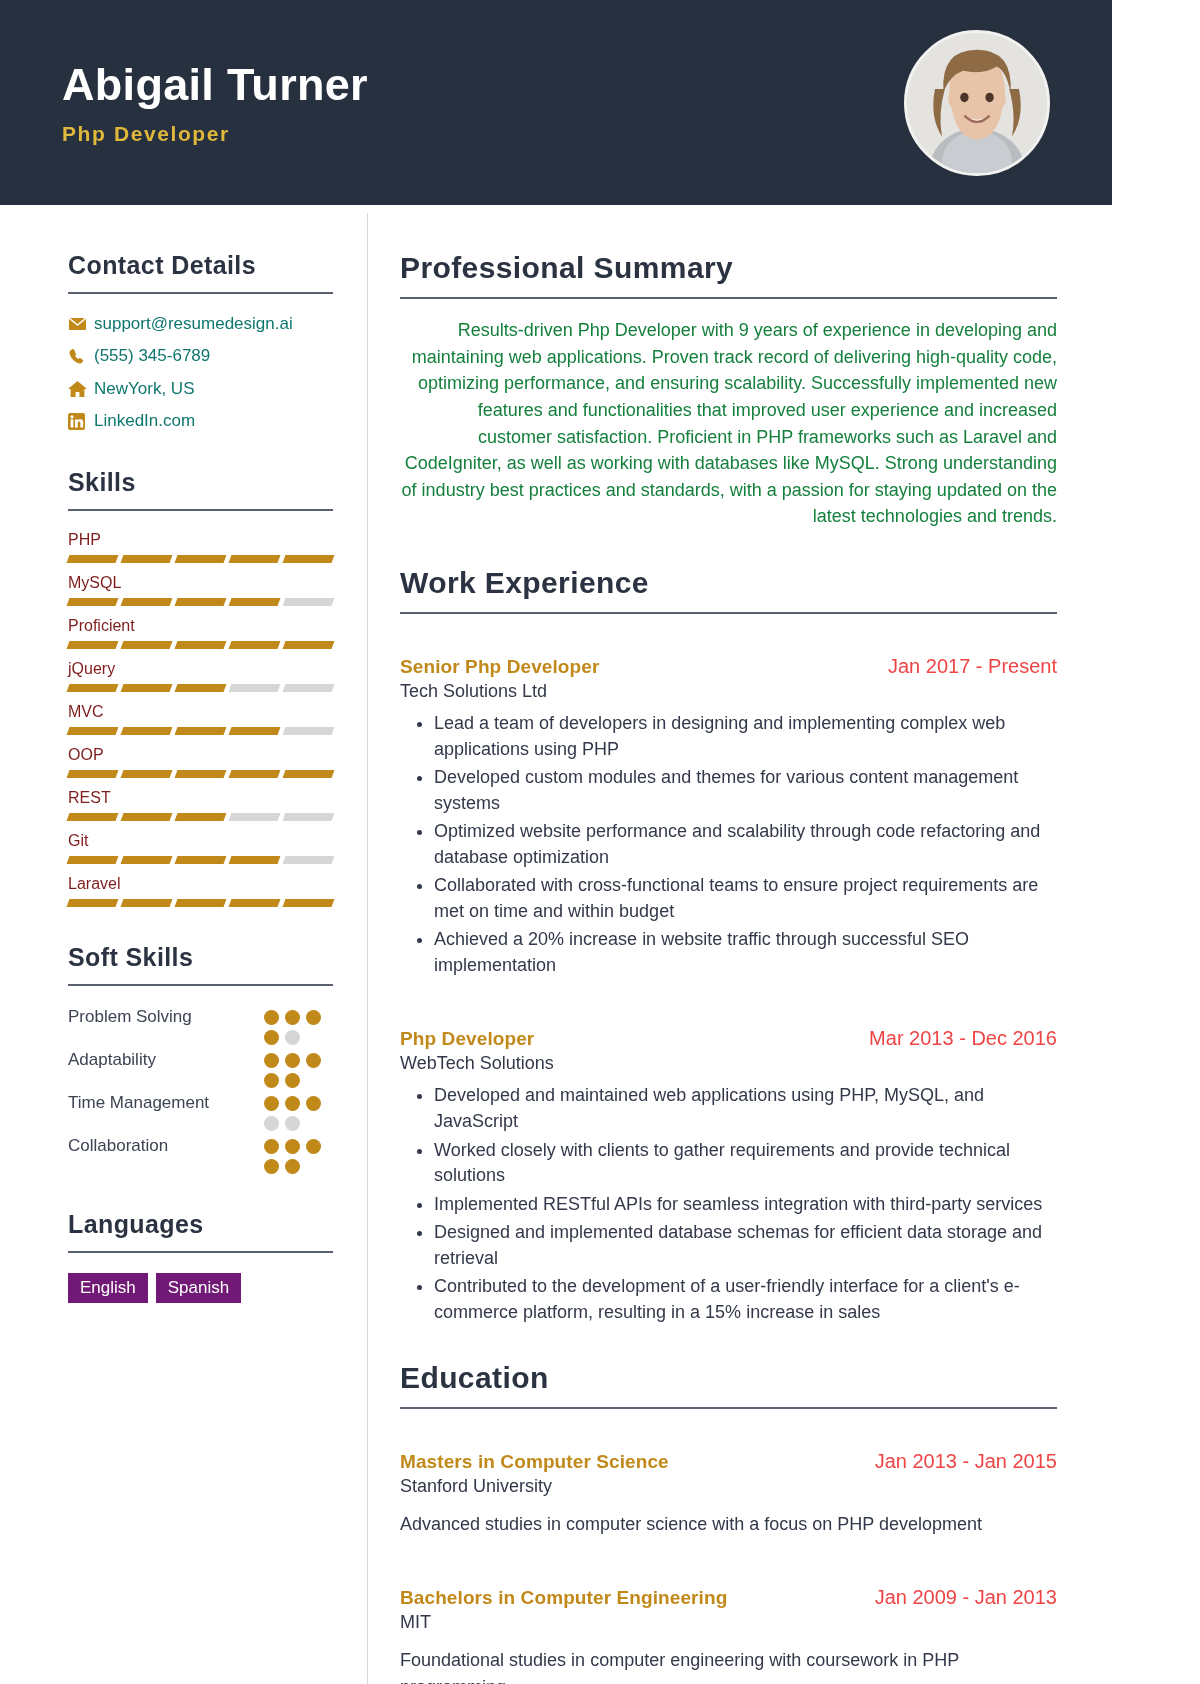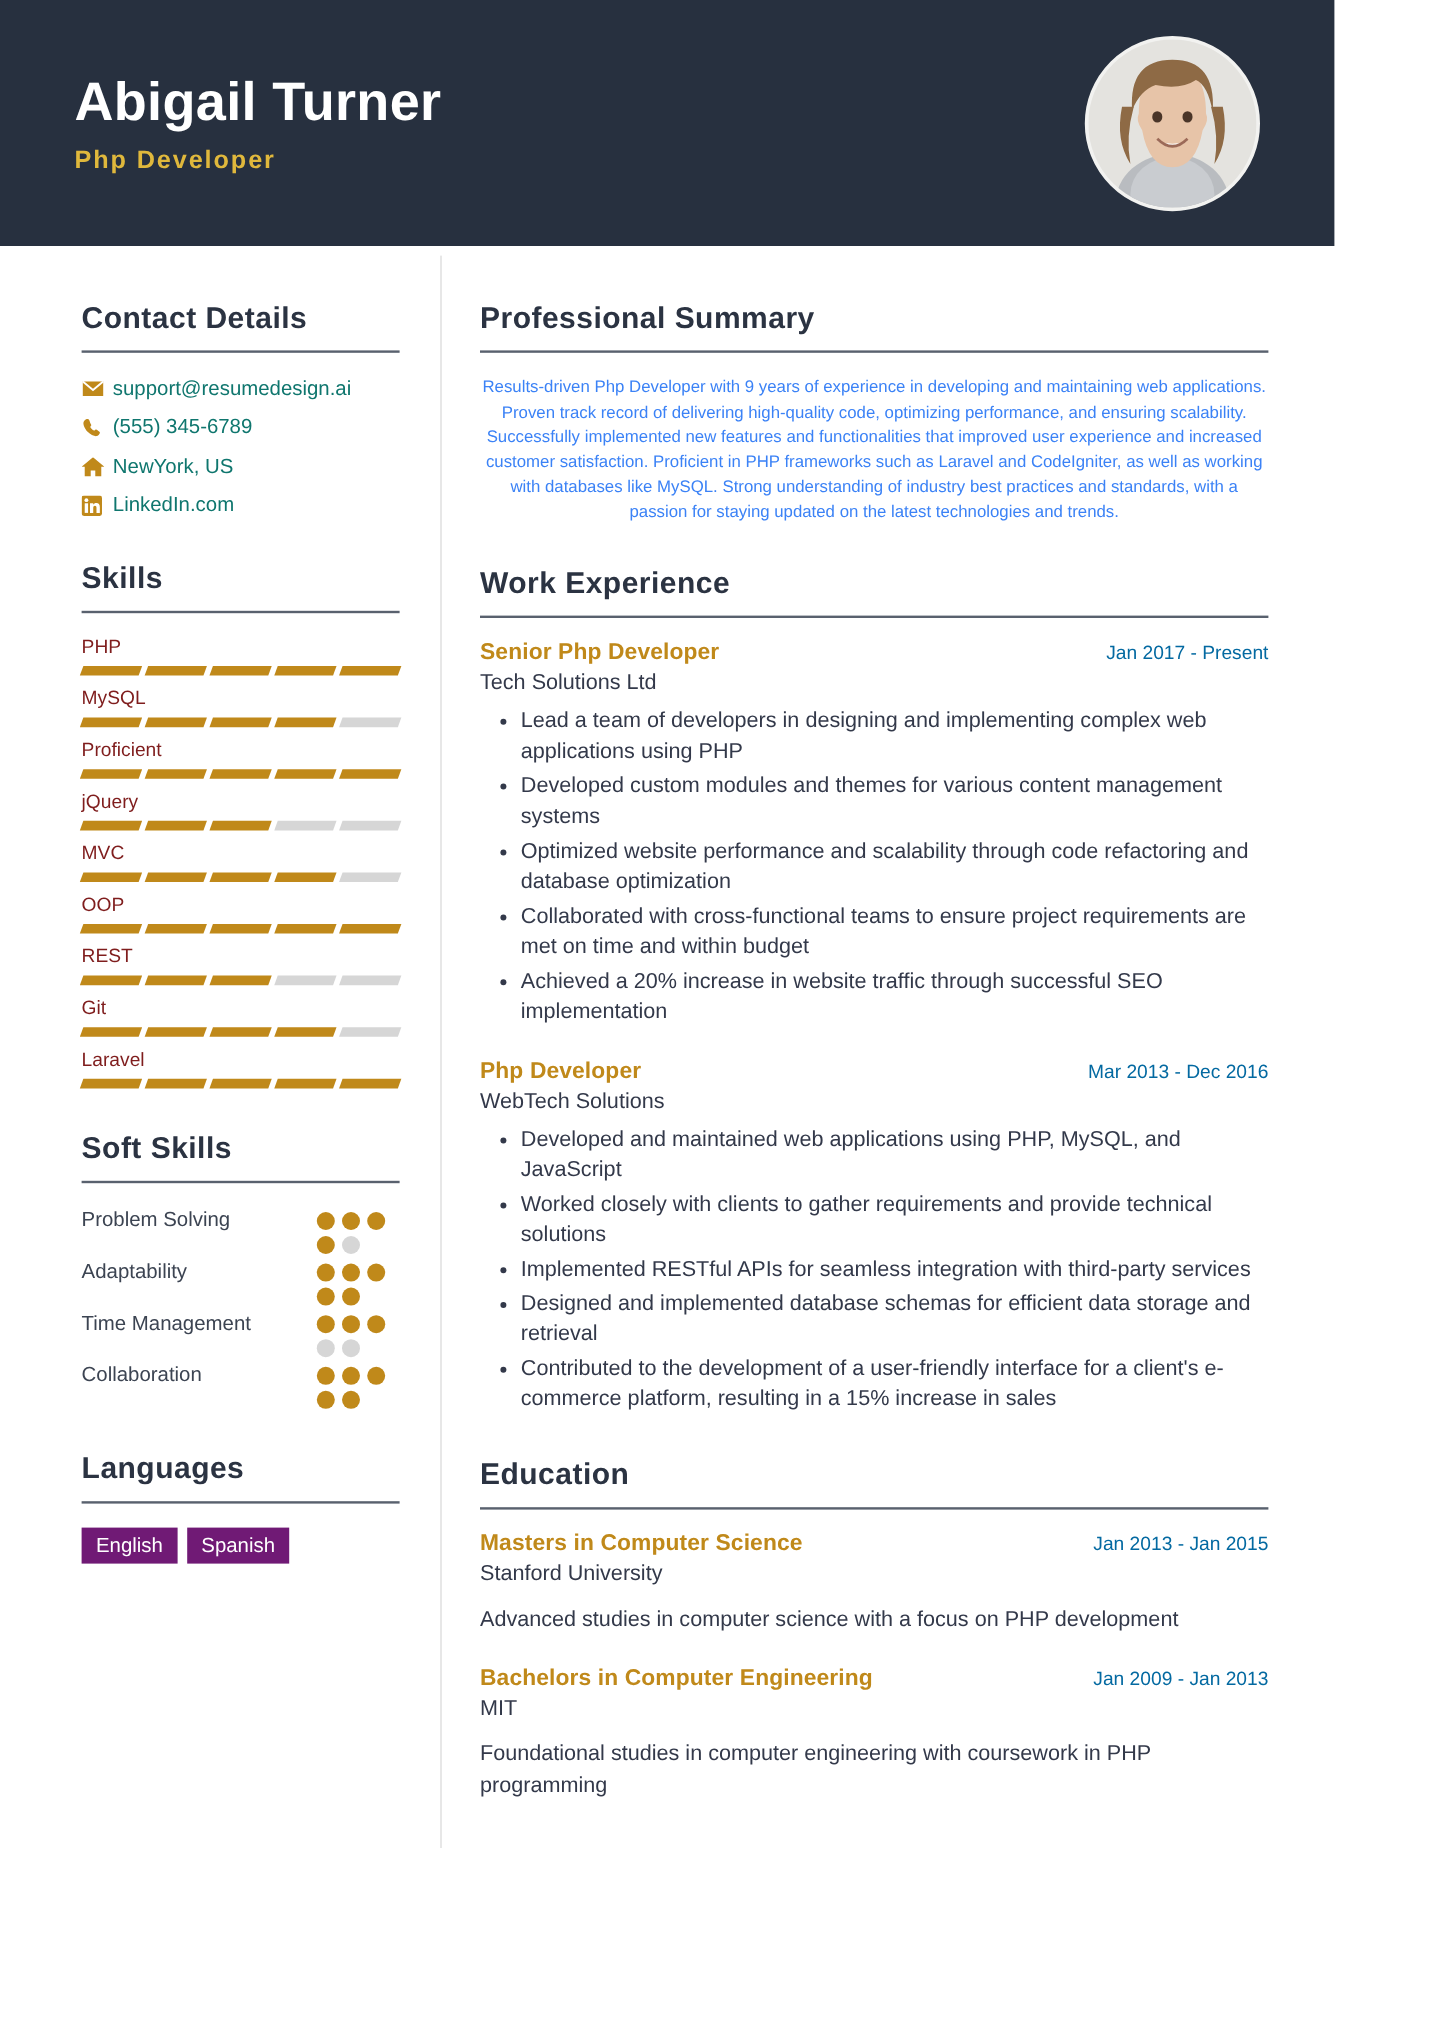--- a/index.html
+++ b/index.html
@@ -80,21 +80,21 @@
     font-weight: bold;
     color: #2b3342;
     letter-spacing: 0.4px;
   }
   .sec-rule {
     height: 2px;
     background: #59616e;
     margin-top: 12px;
     margin-bottom: 20px;
   }
-  .main .sec-title { font-size: 25px; }
+  .main .sec-title { font-size: 30px; }
   .main .sec-rule { background: #59616e; margin-bottom: 18px; }
   .sec { margin-bottom: 36px; }
   .sec:last-child { margin-bottom: 0; }
 
   
   .contact-row {
     display: flex;
     align-items: center;
     margin-bottom: 12px;
     font-size: 17px;
@@ -157,45 +157,46 @@
   .lang-tag {
     background: #701a75;
     color: #ffffff;
     font-size: 17px;
     padding: 5px 12px 6px;
     line-height: 1.15;
   }
 
   
   .summary {
-    font-size: 14px;
+    font-size: 18px;
     line-height: 1.48;
-    color: #3b82f6;
-    text-align: center;
+    color: #15803d;
+    text-align: right;
   }
 
   
   .entry { margin-bottom: 26px; }
   .entry:last-child { margin-bottom: 0; }
   .entry-head {
     display: flex;
     justify-content: space-between;
     align-items: baseline;
   }
   .entry-title {
     font-size: 19px;
     font-weight: bold;
     color: #c0891a;
     letter-spacing: 0.1px;
   }
   .entry-date {
-    font-size: 16px;
-    color: #0369a1;
+    font-size: 20px;
+    color: #ef4444;
     white-space: nowrap;
     padding-left: 16px;
+    margin-top: 23px;
   }
   .entry-org {
     font-size: 18px;
     color: #33394a;
     margin-top: 3px;
   }
   .bullets {
     margin: 9px 0 0 0;
     padding-left: 34px;
   }

